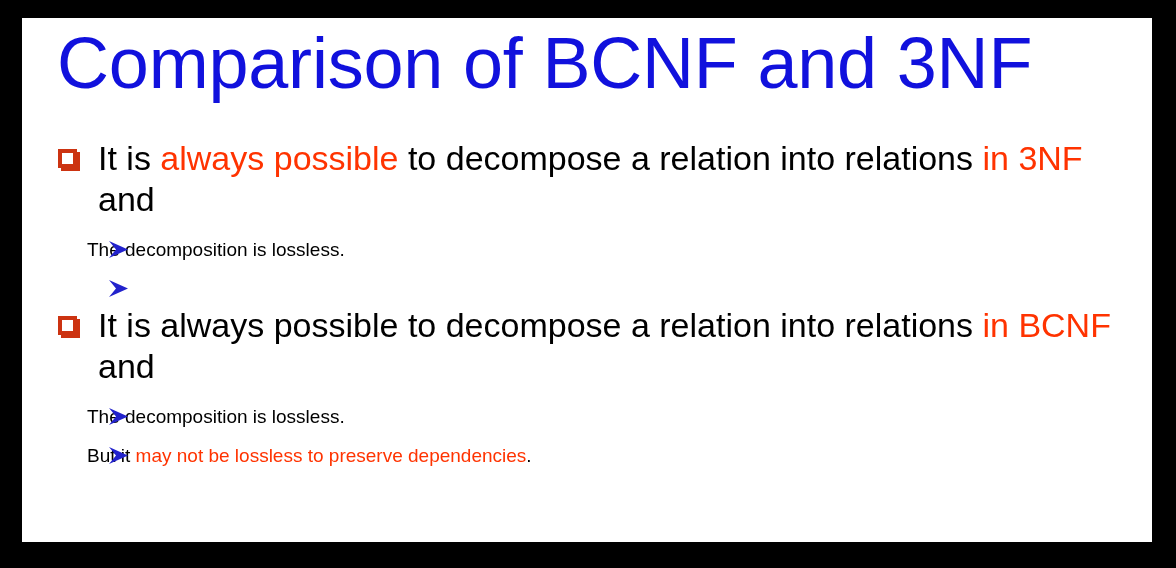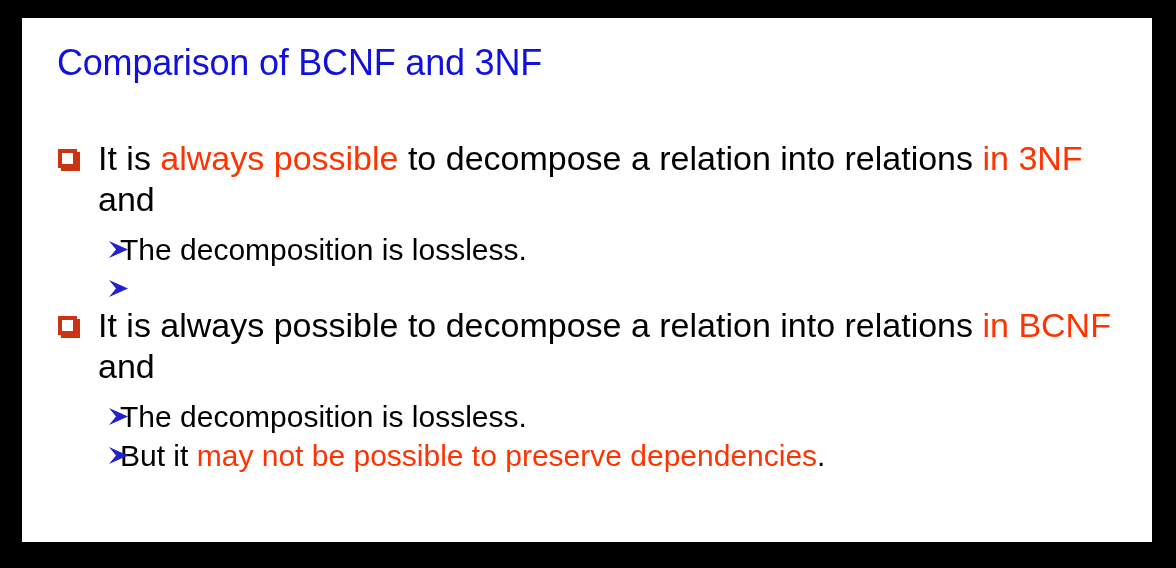--- a/index.html
+++ b/index.html
@@ -31,21 +31,21 @@
     height: 524px;
     background: #ffffff;
     overflow: hidden;
   }
 
   
   #slide-title {
     position: absolute;
     left: 35px;
     top: 16px;
-    font-size: 36px;
+    font-size: 72px;
     line-height: 58px;
     font-weight: normal;
     color: #1111dd;
     white-space: nowrap;
     letter-spacing: -0.2px;
   }
 
   
   #slide-body {
     position: absolute;
@@ -79,22 +79,22 @@
     border: 4px solid #cc3311;
     box-sizing: border-box;
     box-shadow: 3px 3px 0 0 #cc3311;
   }
 
   .sublist {
     margin-top: 10px;
   }
   .level2-item {
     position: relative;
-    padding-left: 98px;
-    font-size: 30px;
+    padding-left: 65px;
+    font-size: 19px;
     line-height: 39px;
     color: #000000;
   }
 
   .arrow-bullet {
     position: absolute;
     left: 86px;
     top: 10px;
     width: 22px;
     height: 19px;
@@ -133,19 +133,19 @@
           <div class="sublist">
             <div class="level2-item"><span class="arrow-bullet">
                 <svg width="22" height="19" viewBox="0 0 22 19">
                   <path d="M1 1 L20 9.5 L1 18 L8 9.5 Z" fill="#2222cc"></path>
                 </svg>
               </span><span>The decomposition is lossless.</span></div>
             <div class="level2-item"><span class="arrow-bullet">
                 <svg width="22" height="19" viewBox="0 0 22 19">
                   <path d="M1 1 L20 9.5 L1 18 L8 9.5 Z" fill="#2222cc"></path>
                 </svg>
-              </span><span>But it </span><span class="hl">may not be possible to preserve dependencies</span><span>.</span></div>
+              </span><span>But it </span><span class="hl">may not be lossless to preserve dependencies</span><span>.</span></div>
           </div>
         </div>
       </div>
 
   </div>
 </div>
 
 </body></html>

